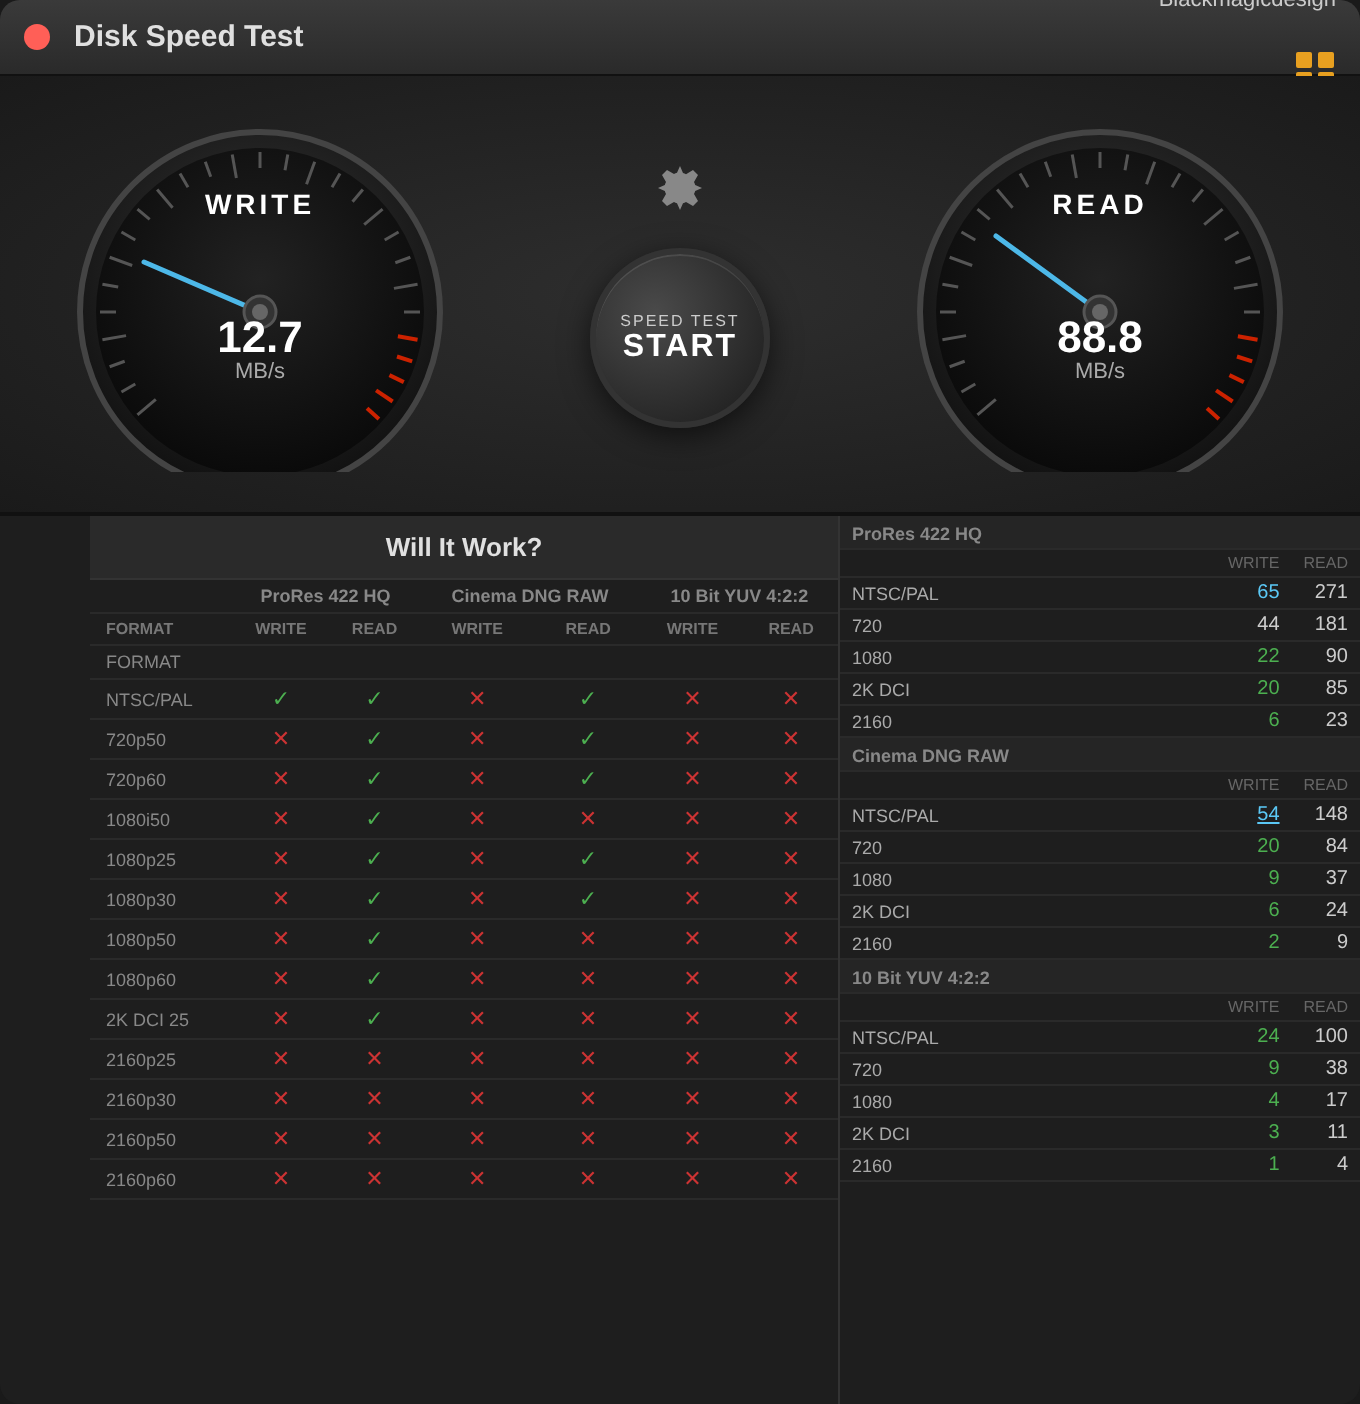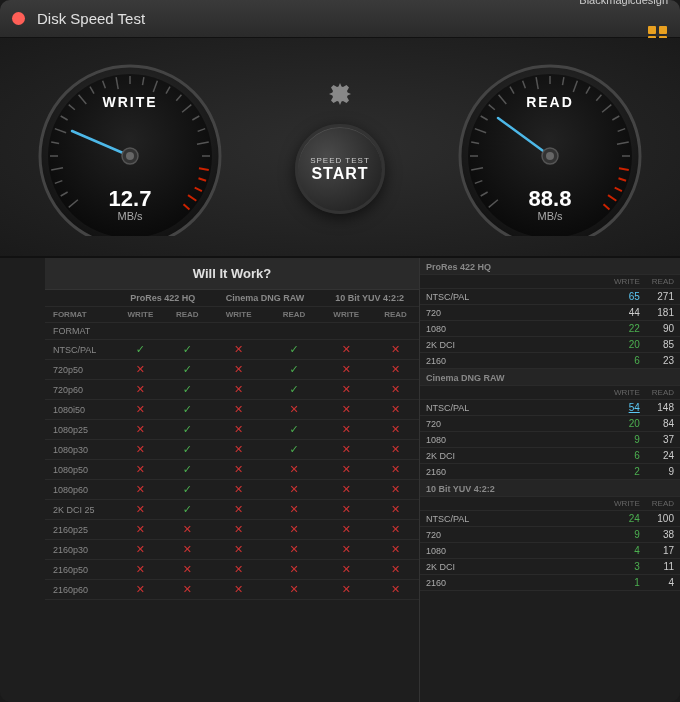--- a/index.html
+++ b/index.html
@@ -30,21 +30,21 @@
     }
     .close-btn {
       width: 13px; height: 13px;
       background: #ff5f57;
       border-radius: 50%;
       cursor: pointer;
     }
     .titlebar-title {
       color: #e0e0e0;
       font-size: 15px;
-      font-weight: 400;
+      font-weight: 700;
       margin-left: 12px;
       flex: 1;
     }
     .bmd-logo {
       display: flex;
       flex-direction: column;
       align-items: flex-end;
       gap: 20px;
     }
     .bmd-logo-text {
@@ -86,21 +86,21 @@
       top: 38px;
       width: 100%;
       text-align: center;
       color: #fff;
       font-size: 14px;
       font-weight: bold;
       letter-spacing: 2px;
     }
     .gauge-value {
       position: absolute;
-      bottom: 14px;
+      bottom: 44px;
       width: 100%;
       text-align: center;
     }
     .gauge-number {
       color: #fff;
       font-size: 22px;
       font-weight: bold;
     }
     .gauge-unit {
       color: #aaa;

